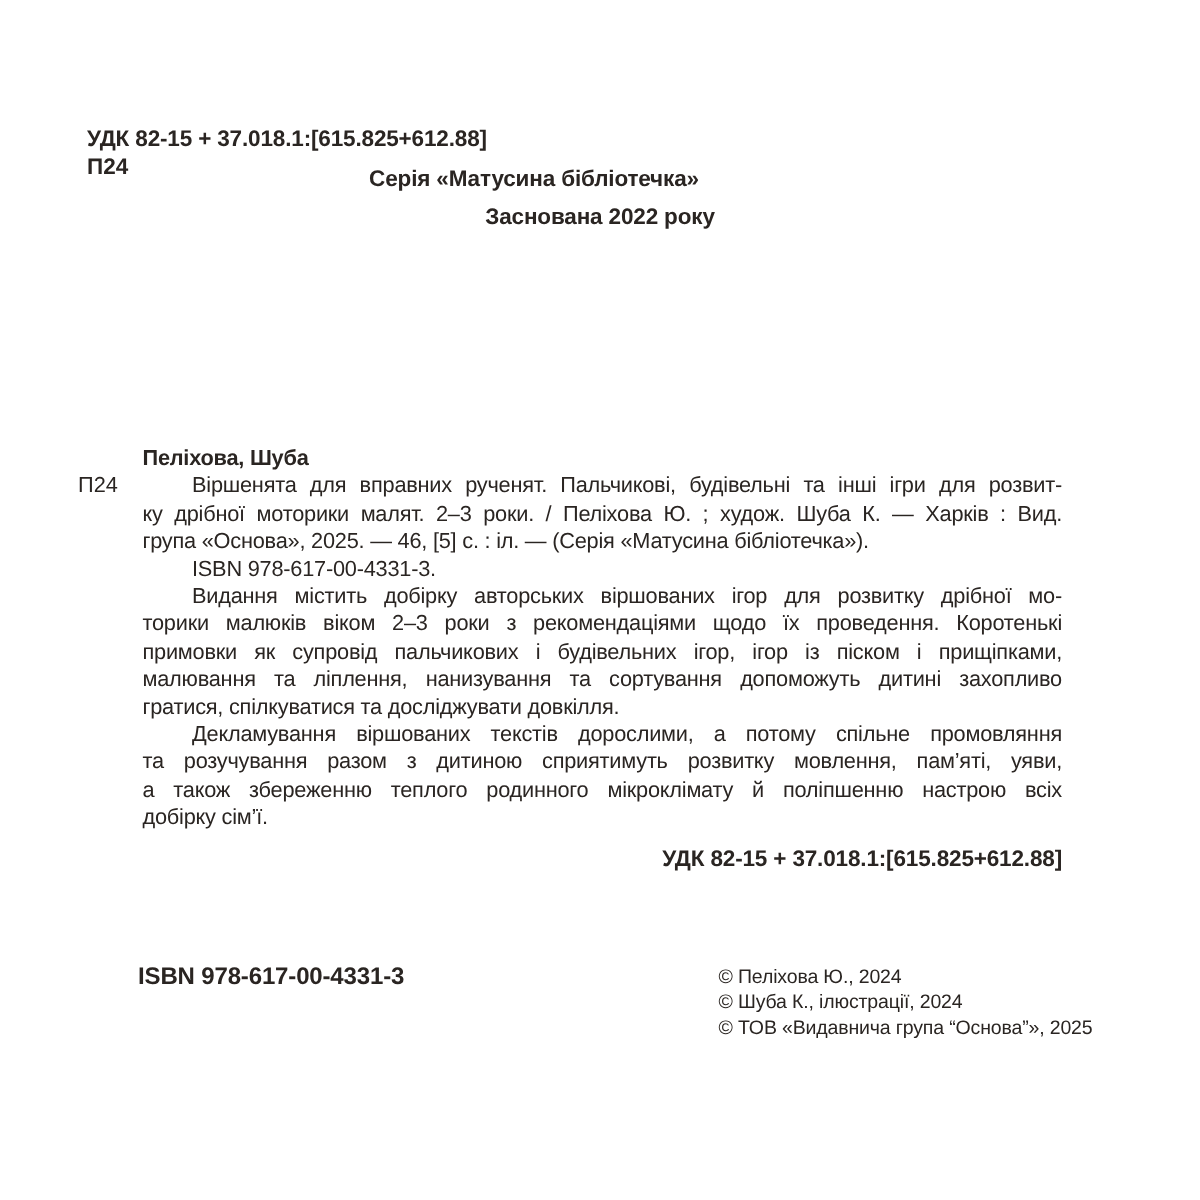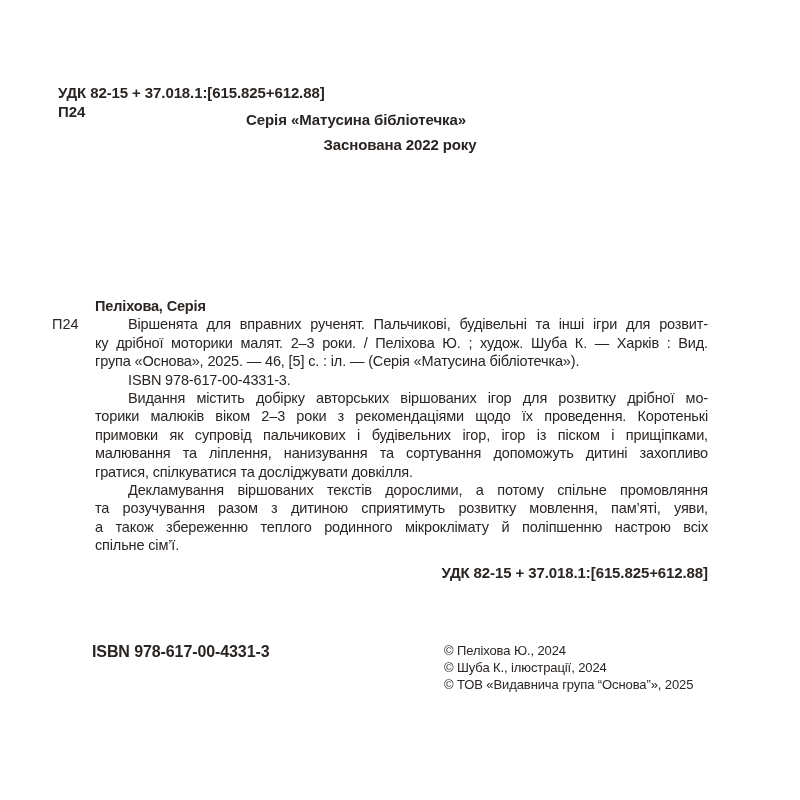--- a/index.html
+++ b/index.html
@@ -89,59 +89,59 @@
     position: absolute;
     left: 92px;
     top: 643px;
     font-size: 16px;
     font-weight: bold;
     letter-spacing: -0.1px;
     white-space: nowrap;
   }
   .copyrights {
     position: absolute;
-    left: 444px;
+    left: 479px;
     top: 642px;
     font-size: 13px;
     line-height: 17px;
     letter-spacing: -0.1px;
   }
   .copyrights .cline { display: block; white-space: nowrap; }
 </style>
 </head>
 <body>
 
 <div class="page">
 
   <div class="udc-top">УДК 82-15 + 37.018.1:[615.825+612.88]</div>
   <div class="sign-top">П24</div>
   <div class="series-line">Серія «Матусина бібліотечка»</div>
   <div class="founded-line">Заснована 2022 року</div>
 
   <div class="sign-mid">П24</div>
 
   <div class="catalog">
-    <span class="line author">Пеліхова, Серія</span>
+    <span class="line author">Пеліхова, Шуба</span>
 
     <span class="line jline ind">Віршенята для вправних рученят. Пальчикові, будівельні та інші ігри для розвит-</span>
     <span class="line jline">ку дрібної моторики малят. 2–3 роки. / Пеліхова Ю. ; худож. Шуба К. — Харків : Вид.</span>
     <span class="line lline">група «Основа», 2025. — 46, [5] с. : іл. — (Серія «Матусина бібліотечка»).</span>
 
     <span class="line lline ind">ISBN 978-617-00-4331-3.</span>
 
     <span class="line jline ind">Видання містить добірку авторських віршованих ігор для розвитку дрібної мо-</span>
     <span class="line jline">торики малюків віком 2–3 роки з рекомендаціями щодо їх проведення. Коротенькі</span>
     <span class="line jline">примовки як супровід пальчикових і будівельних ігор, ігор із піском і прищіпками,</span>
     <span class="line jline">малювання та ліплення, нанизування та сортування допоможуть дитині захопливо</span>
     <span class="line lline">гратися, спілкуватися та досліджувати довкілля.</span>
 
     <span class="line jline ind">Декламування віршованих текстів дорослими, а потому спільне промовляння</span>
     <span class="line jline">та розучування разом з дитиною сприятимуть розвитку мовлення, пам’яті, уяви,</span>
     <span class="line jline">а також збереженню теплого родинного мікроклімату й поліпшенню настрою всіх</span>
-    <span class="line lline">спільне сім’ї.</span>
+    <span class="line lline">добірку сім’ї.</span>
 
     <div class="udc-right">УДК 82-15 + 37.018.1:[615.825+612.88]</div>
   </div>
 
   <div class="isbn-bottom">ISBN 978-617-00-4331-3</div>
 
   <div class="copyrights">
     <span class="cline">© Пеліхова Ю., 2024</span>
     <span class="cline">© Шуба К., ілюстрації, 2024</span>
     <span class="cline">© ТОВ «Видавнича група “Основа”», 2025</span>

